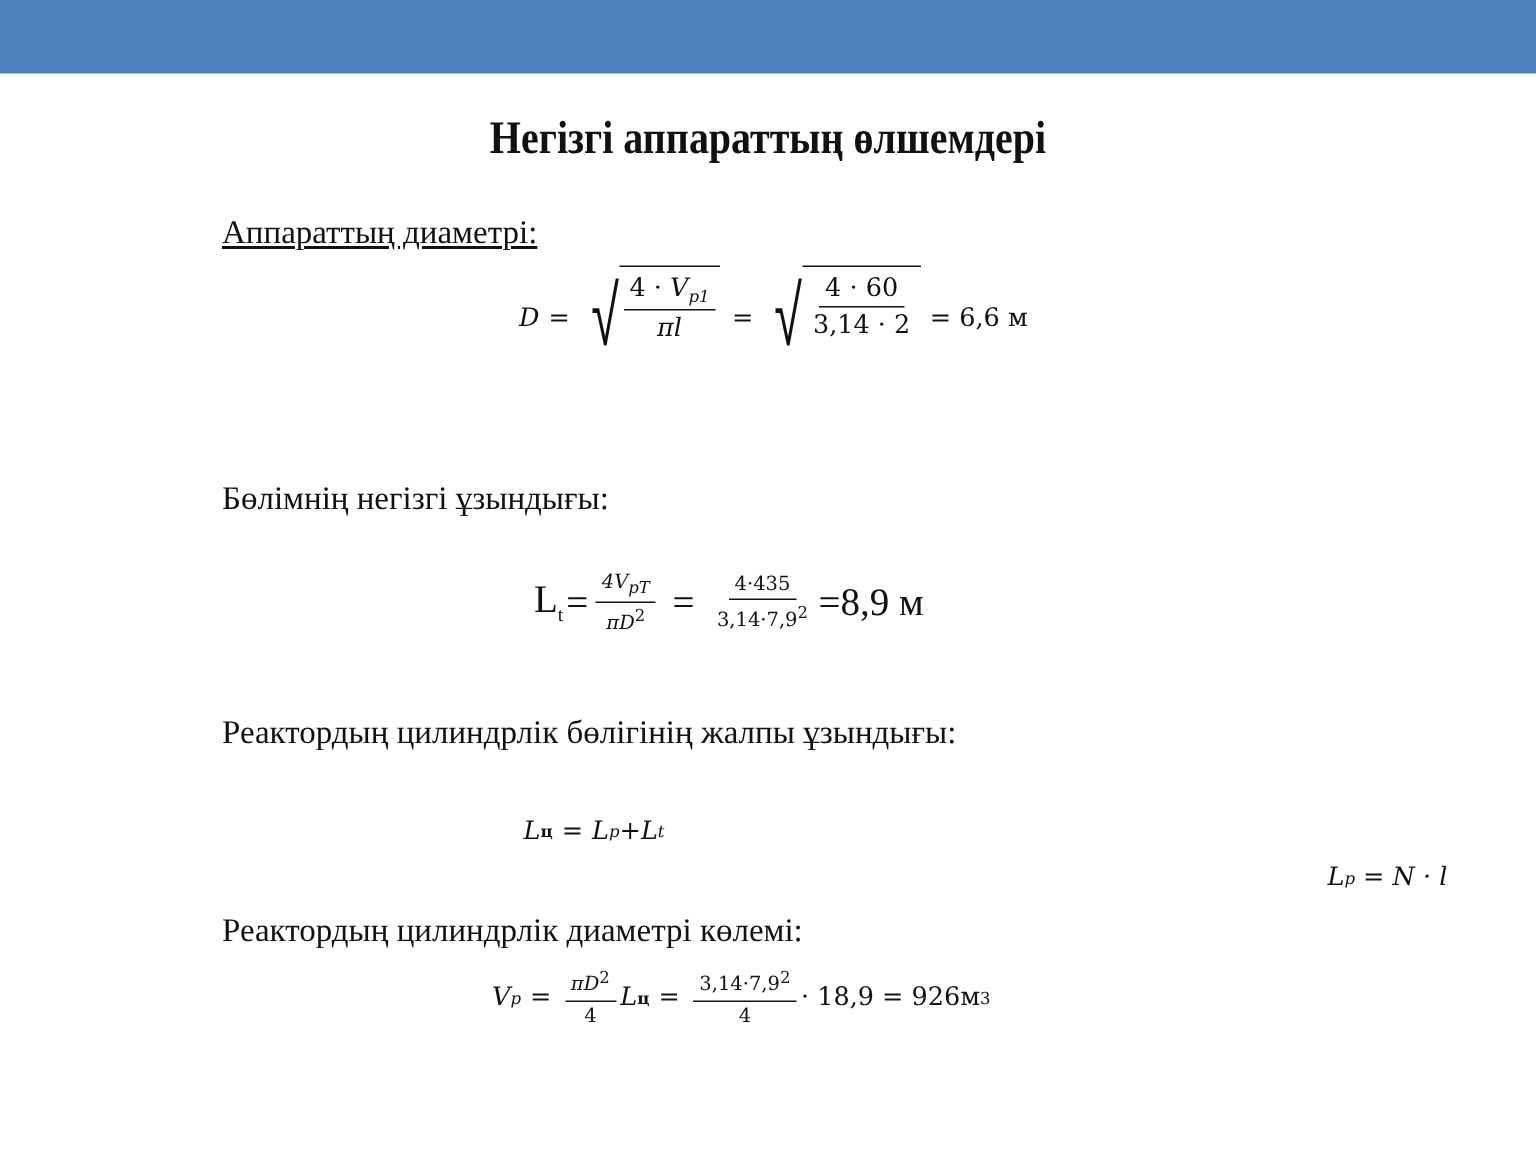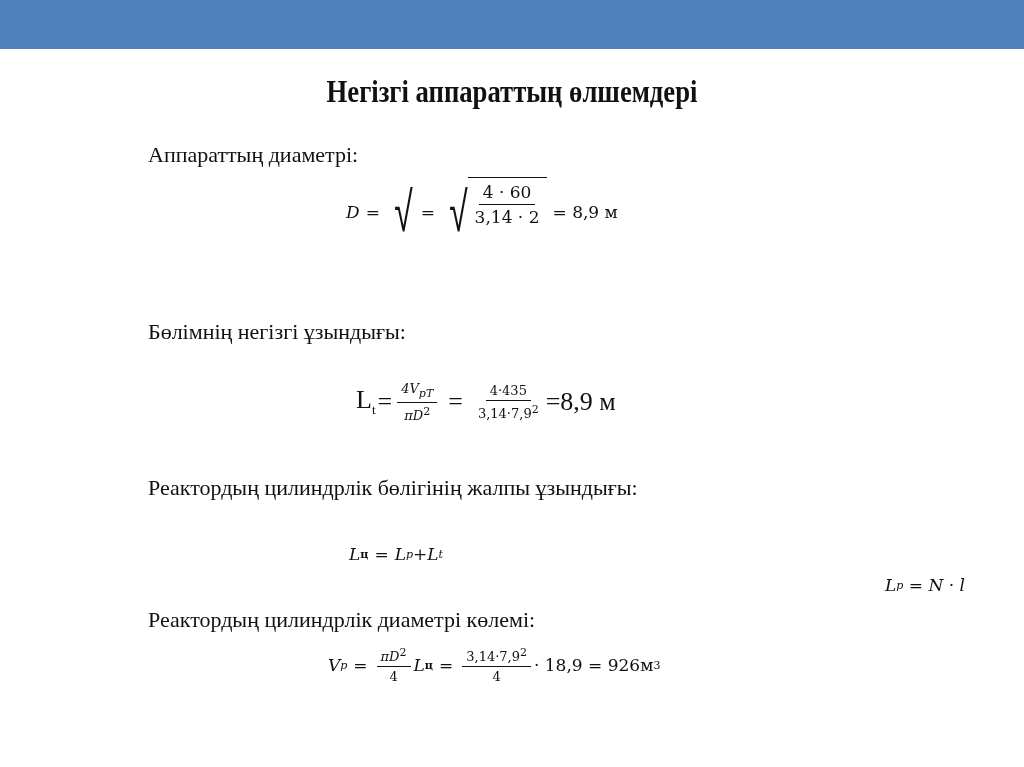--- a/index.html
+++ b/index.html
@@ -42,38 +42,44 @@
     .small { font-size: 13px; }
     .big { font-size: 26px; font-family: "Liberation Serif", serif; }
   </style>
 </head>
 <body>
 
 <div class="topbar"></div>
 
 <div class="slide-title">Негізгі аппараттың өлшемдері</div>
 
-<div class="label" style="top:141px;">Аппараттың диаметрі:</div>
+<div class="label" style="top:141px;text-decoration:underline;">Аппараттың диаметрі:</div>
 <div class="math" style="left:346px; top:170px; height:84px;">
   <span class="it">D</span>
   <span class="op">=</span>
   <span class="sqrt">
     <span class="rad">√</span>
+    <span class="body">
+      <span class="frac">
+        <span class="num"><span>4 · </span><span class="it">V</span><sub class="it">p1</sub></span>
+        <span class="den it">πl</span>
+      </span>
+    </span>
   </span>
   <span class="op">=</span>
   <span class="sqrt">
     <span class="rad">√</span>
     <span class="body">
       <span class="frac">
         <span class="num">4 · 60</span>
         <span class="den">3,14 · 2</span>
       </span>
     </span>
   </span>
-  <span style="margin-left:4px;">= 8,9 м</span>
+  <span style="margin-left:4px;">= 6,6 м</span>
 </div>
 
 <div class="label" style="top:318px;">Бөлімнің негізгі ұзындығы:</div>
 <div class="math" style="left:356px; top:370px; height:64px;text-align:right;">
   <span class="big"><span>L</span><sub style="font-size:13px;">t</sub></span>
   <span class="big" style="margin:0 2px;">=</span>
   <span class="frac small">
     <span class="num"><span class="it">4V</span><sub class="it">pT</sub></span>
     <span class="den"><span class="it">πD</span><sup>2</sup></span>
   </span>

